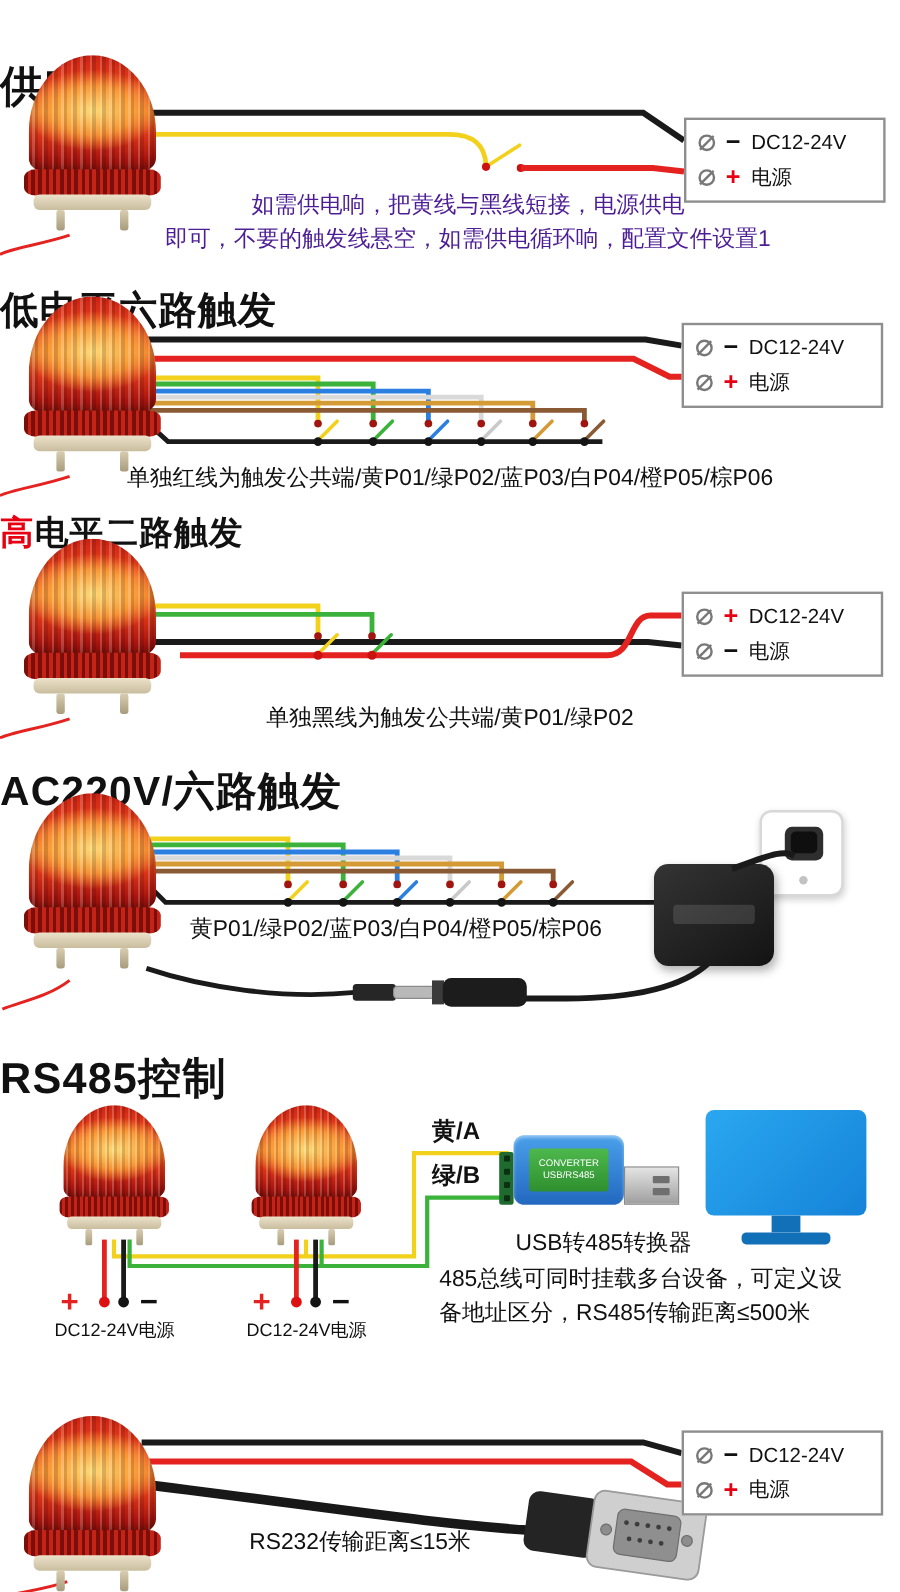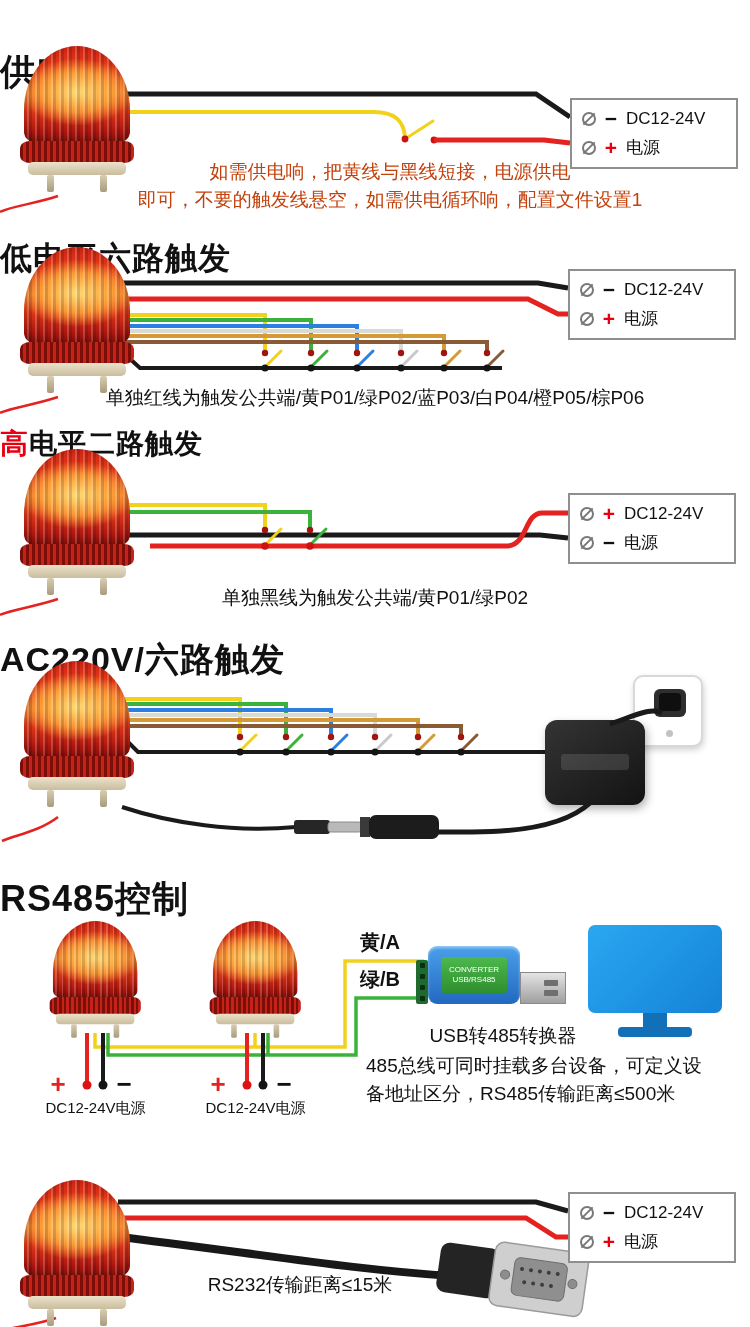--- a/index.html
+++ b/index.html
@@ -32,21 +32,21 @@
   
   .terminal{position:absolute;width:168px;background:#fff;border:2px solid #8f8f8f;
     padding:8px 10px;display:flex;flex-direction:column;gap:7px}
   .t-row{display:flex;align-items:center;gap:7px;font-size:17px;color:#111;white-space:nowrap}
   .no-symbol{width:14px;height:14px;border:2px solid #787878;border-radius:50%;position:relative;display:inline-block;flex:0 0 auto}
   .no-symbol::after{content:"";position:absolute;left:-3px;top:4px;width:16px;height:2px;background:#787878;transform:rotate(-45deg)}
   .sign{font-size:21px;font-weight:700;width:16px;text-align:center;line-height:1}
   .sign.pos{color:#e60012}.sign.neg{color:#111}
 
   .caption{position:absolute;font-size:19px;color:#111;text-align:center;white-space:nowrap}
-  .note{position:absolute;font-size:19px;color:#c2410c;text-align:center;line-height:28px}
+  .note{position:absolute;font-size:19px;color:#4c1d95;text-align:center;line-height:28px}
   .note-left{position:absolute;font-size:19px;color:#111;text-align:left;white-space:nowrap}
 
   
   .outlet{position:absolute;left:633px;top:50px;width:70px;height:72px;background:#fff;
     border:2px solid #d8d8d8;border-radius:10px;box-shadow:1px 3px 6px rgba(0,0,0,.18)}
   .outlet .socket{position:absolute;left:19px;top:12px;width:32px;height:28px;background:#2e2e2e;border-radius:6px}
   .outlet .oplug{position:absolute;left:24px;top:16px;width:22px;height:18px;background:#0f0f0f;border-radius:4px}
   .outlet .screw{position:absolute;left:31px;bottom:8px;width:7px;height:7px;background:#c2c2c2;border-radius:50%}
   .adapter{position:absolute;left:545px;top:95px;width:100px;height:85px;border-radius:12px;
     background:linear-gradient(145deg,#343434,#131313);box-shadow:2px 4px 8px rgba(0,0,0,.3)}
@@ -259,20 +259,21 @@
     </div>
     <svg class="wires" width="750" height="240" viewBox="0 0 750 240">
       <path d="M610 99 C636 90 652 82 662 88" stroke="#1a1a1a" stroke-width="5" fill="none"></path>
       <path d="M590 178 C566 200 520 207 472 207 H436" stroke="#1a1a1a" stroke-width="5" fill="none"></path>
       <path d="M296 202 C236 208 170 198 122 182" stroke="#1a1a1a" stroke-width="4" fill="none"></path>
       <rect x="294" y="195" width="36" height="14" rx="3" fill="#262626"></rect>
       <rect x="328" y="197" width="34" height="10" rx="3" fill="#b9b9b9" stroke="#8b8b8b"></rect>
       <rect x="360" y="192" width="10" height="20" fill="#3a3a3a"></rect>
       <rect x="369" y="190" width="70" height="24" rx="7" fill="#1c1c1c"></rect>
     </svg>
+    <div class="caption" style="left:40px;top:136px;width:580px">黄P01/绿P02/蓝P03/白P04/橙P05/棕P06</div>
   </section>
 
   <section style="top:865px;height:275px">
     <svg class="wires" width="750" height="275" viewBox="0 0 750 275">
       <path d="M95 168 V182 H345 V96 H424" stroke="#f2d11c" stroke-width="3.5" fill="none"></path>
       <path d="M255 168 V182" stroke="#f2d11c" stroke-width="3.5" fill="none"></path>
       <path d="M108 168 V190 H356 V133 H424" stroke="#3bb23a" stroke-width="3.5" fill="none"></path>
       <path d="M268 168 V190" stroke="#3bb23a" stroke-width="3.5" fill="none"></path>
       <path d="M87 168 V218" stroke="#e42320" stroke-width="4" fill="none"></path>
       <path d="M103 168 V218" stroke="#1a1a1a" stroke-width="4" fill="none"></path>

